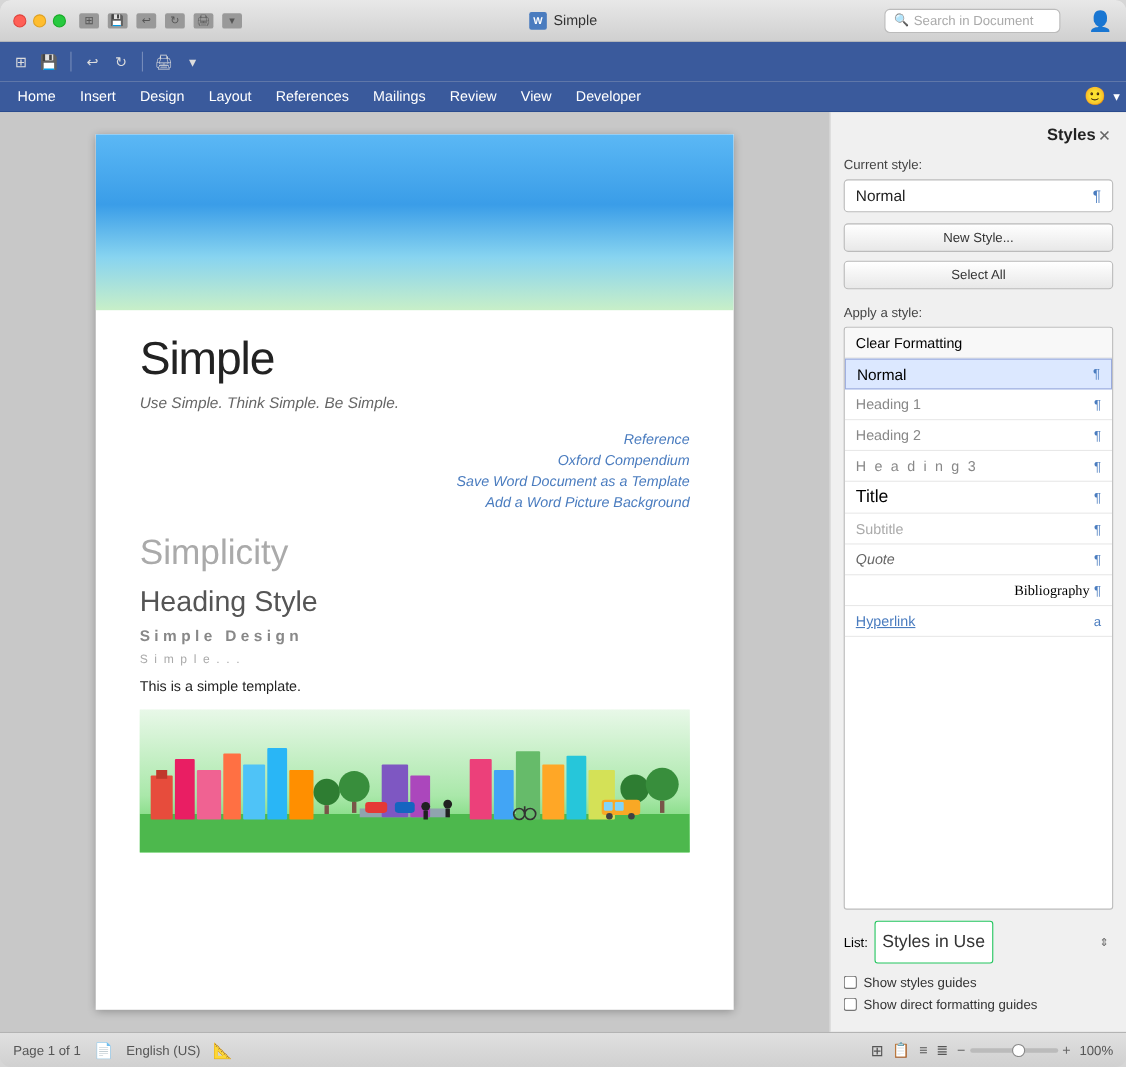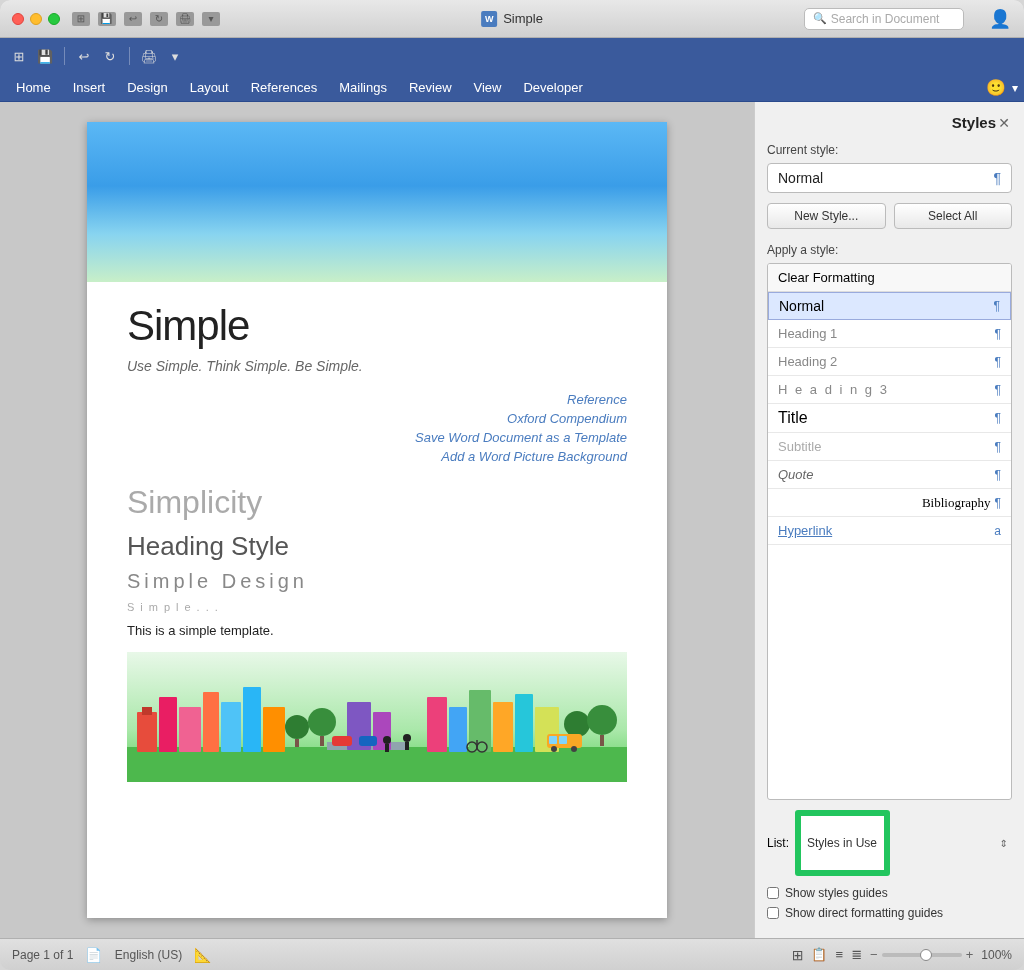--- a/index.html
+++ b/index.html
@@ -208,23 +208,23 @@
       font-weight: 300;
       margin: 20px 0 10px;
     }
     .doc-heading2 {
       font-size: 26px;
       color: #555;
       font-weight: 400;
       margin-bottom: 8px;
     }
     .doc-heading3 {
-      font-size: 20px;
+      font-size: 14px;
       color: #888;
-      font-weight: 400;
+      font-weight: 700;
       letter-spacing: 4px;
       margin-bottom: 8px;
     }
     .doc-heading4 {
       font-size: 11px;
       color: #aaa;
       letter-spacing: 6px;
       font-weight: 300;
       margin-bottom: 10px;
     }
@@ -290,20 +290,21 @@
     }
     .current-style-box span.pilcrow {
       color: #4a7cbf;
       margin-left: auto;
       font-size: 14px;
     }
     .style-buttons {
       display: flex;
       gap: 8px;
       margin-bottom: 14px;
+      flex-direction: column;
     }
     .style-btn {
       flex: 1;
       border: 1px solid #bbb;
       background: linear-gradient(180deg, #fff 0%, #e8e8e8 100%);
       border-radius: 4px;
       padding: 5px 8px;
       font-size: 12px;
       color: #333;
       cursor: pointer;
@@ -369,25 +370,25 @@
       align-items: center;
       gap: 6px;
       margin-bottom: 10px;
     }
     .list-label {
       font-size: 12px;
       color: #000000;
     }
     .list-select {
       flex: 1;
-      border: 6px solid #22c55e;
+      border: 1px solid #22c55e;
       background: white;
       border-radius: 3px;
-      padding: 20px 6px;
-      font-size: 12px;
+      padding: 10px 6px;
+      font-size: 16px;
       color: #333;
       appearance: none;
       -webkit-appearance: none;
     }
     .list-select-wrapper {
       flex: 1;
       position: relative;
     }
     .list-select-wrapper::after {
       content: '⇕';

